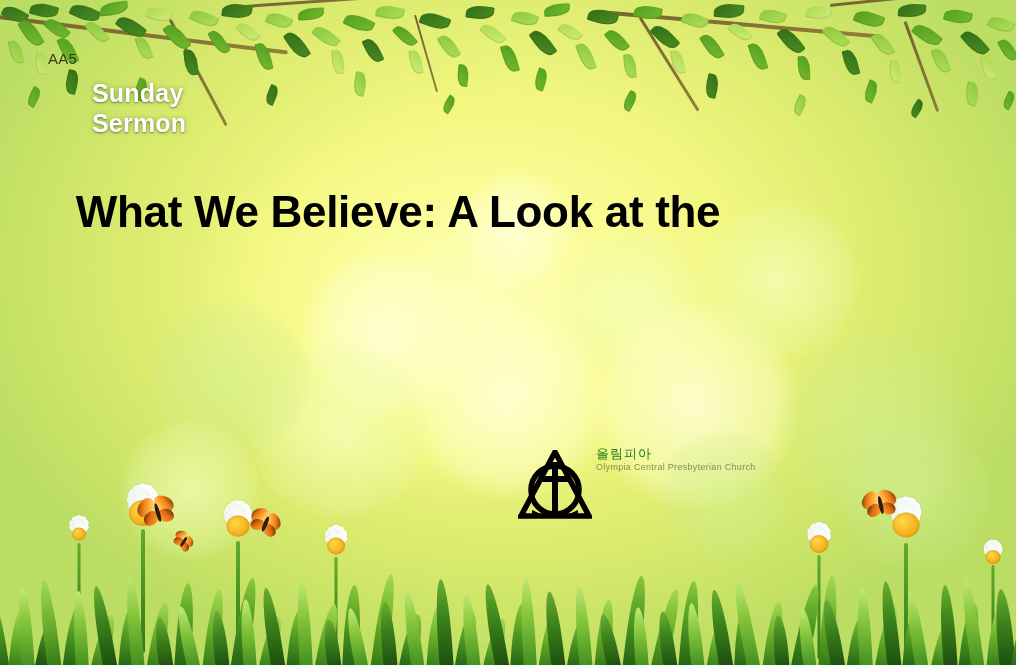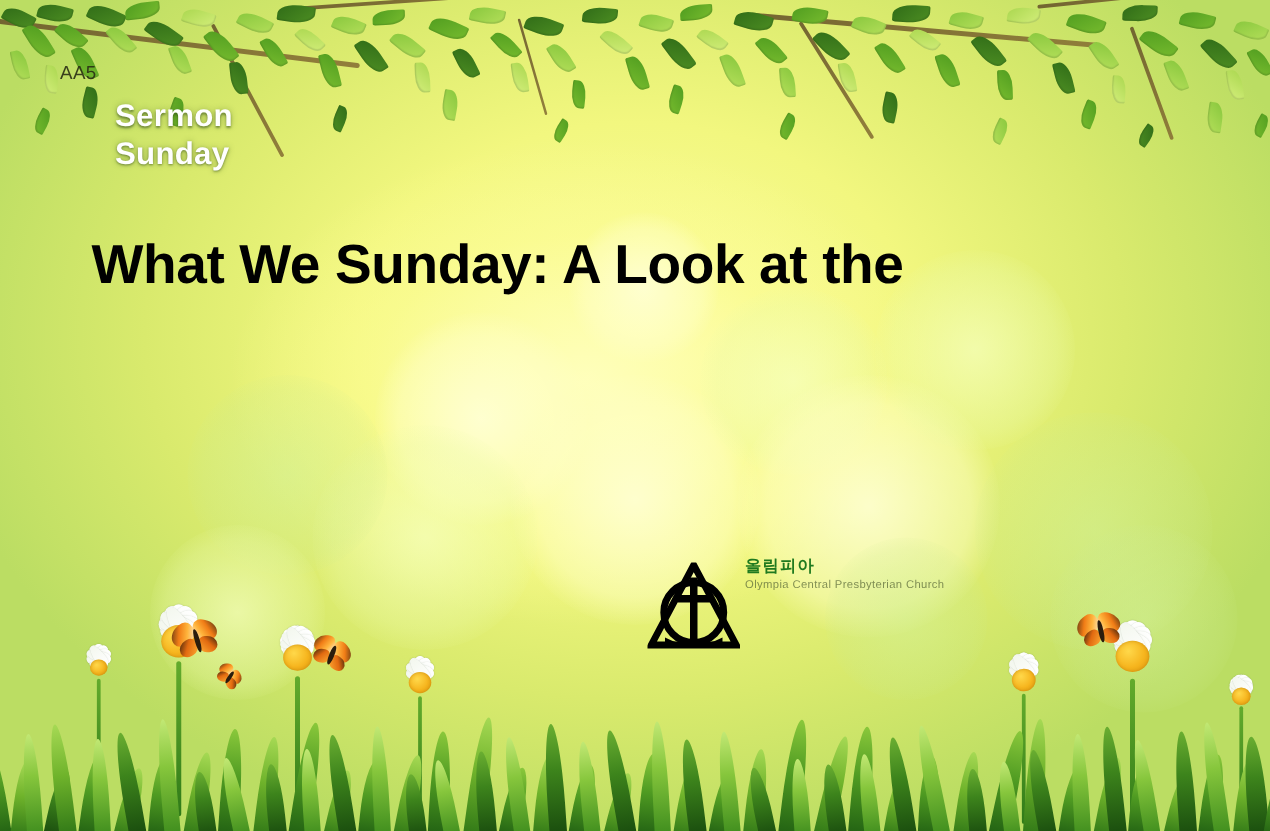--- a/index.html
+++ b/index.html
@@ -102,21 +102,21 @@
     color:#ffffff; font-weight:bold; font-size:30px; letter-spacing:.6px;
     text-shadow:0 1px 2px rgba(70,95,30,.45);
     font-family:"DejaVu Sans", sans-serif;
   }
 
   
   .logo{ position:absolute; left:518px; top:446px; width:268px; height:80px; }
   .logo .emblem{ position:absolute; left:0; top:4px; width:74px; height:72px; }
   .logo .txt{ position:absolute; left:78px; top:0; width:190px; }
   .logo .ko-small{
-    font-family:"DejaVu Sans", sans-serif; font-size:13px; font-weight:bold;
+    font-family:"DejaVu Sans", sans-serif; font-size:13px; font-weight:normal;
     color:#1f7a1f; letter-spacing:1px; line-height:15px;
   }
   .logo .ko-main{
     font-family:"DejaVu Sans", sans-serif; font-size:30px; font-weight:bold;
     color:#000; letter-spacing:-1px; line-height:36px; white-space:nowrap;
   }
   .logo .en{
     font-family:"Liberation Sans", sans-serif; font-size:9px; color:#5c6b3a;
     letter-spacing:.3px; line-height:12px; opacity:.75; white-space:nowrap;
   }
@@ -467,26 +467,26 @@
       <div class="w wu" style="left:10px;top:1px;width:11px;height:9px;transform:rotate(24deg) scaleX(-1);"></div>
       <div class="w wl" style="left:2px;top:7px;width:9px;height:8px;transform:rotate(-12deg);"></div>
       <div class="w wl" style="left:11px;top:8px;width:9px;height:8px;transform:rotate(12deg) scaleX(-1);"></div>
       <div class="bd" style="left:10px;top:3px;width:3px;height:11px;"></div>
     </div>
   </div>
 
   <div class="tag">AA5</div>
 
   <div class="kicker">
+    <div>Sunday</div>
     <div>Sermon</div>
-    <div>Sunday</div>
   </div>
 
   <div class="title">
-    <div>What We Sunday: A Look at the</div>
+    <div>What We Believe: A Look at the</div>
   </div>
 
 
   <div class="logo">
     <div class="emblem">
       <svg viewBox="0 0 74 72" width="74" height="72" aria-hidden="true">
         <path d="M37 2 L71 66 L3 66 Z" fill="none" stroke="#000" stroke-width="5.5"></path>
         <circle cx="37" cy="40" r="24" fill="none" stroke="#000" stroke-width="5.5"></circle>
         <path d="M37 12 L37 64" stroke="#000" stroke-width="6"></path>
         <path d="M24 29 L50 29" stroke="#000" stroke-width="6"></path>

